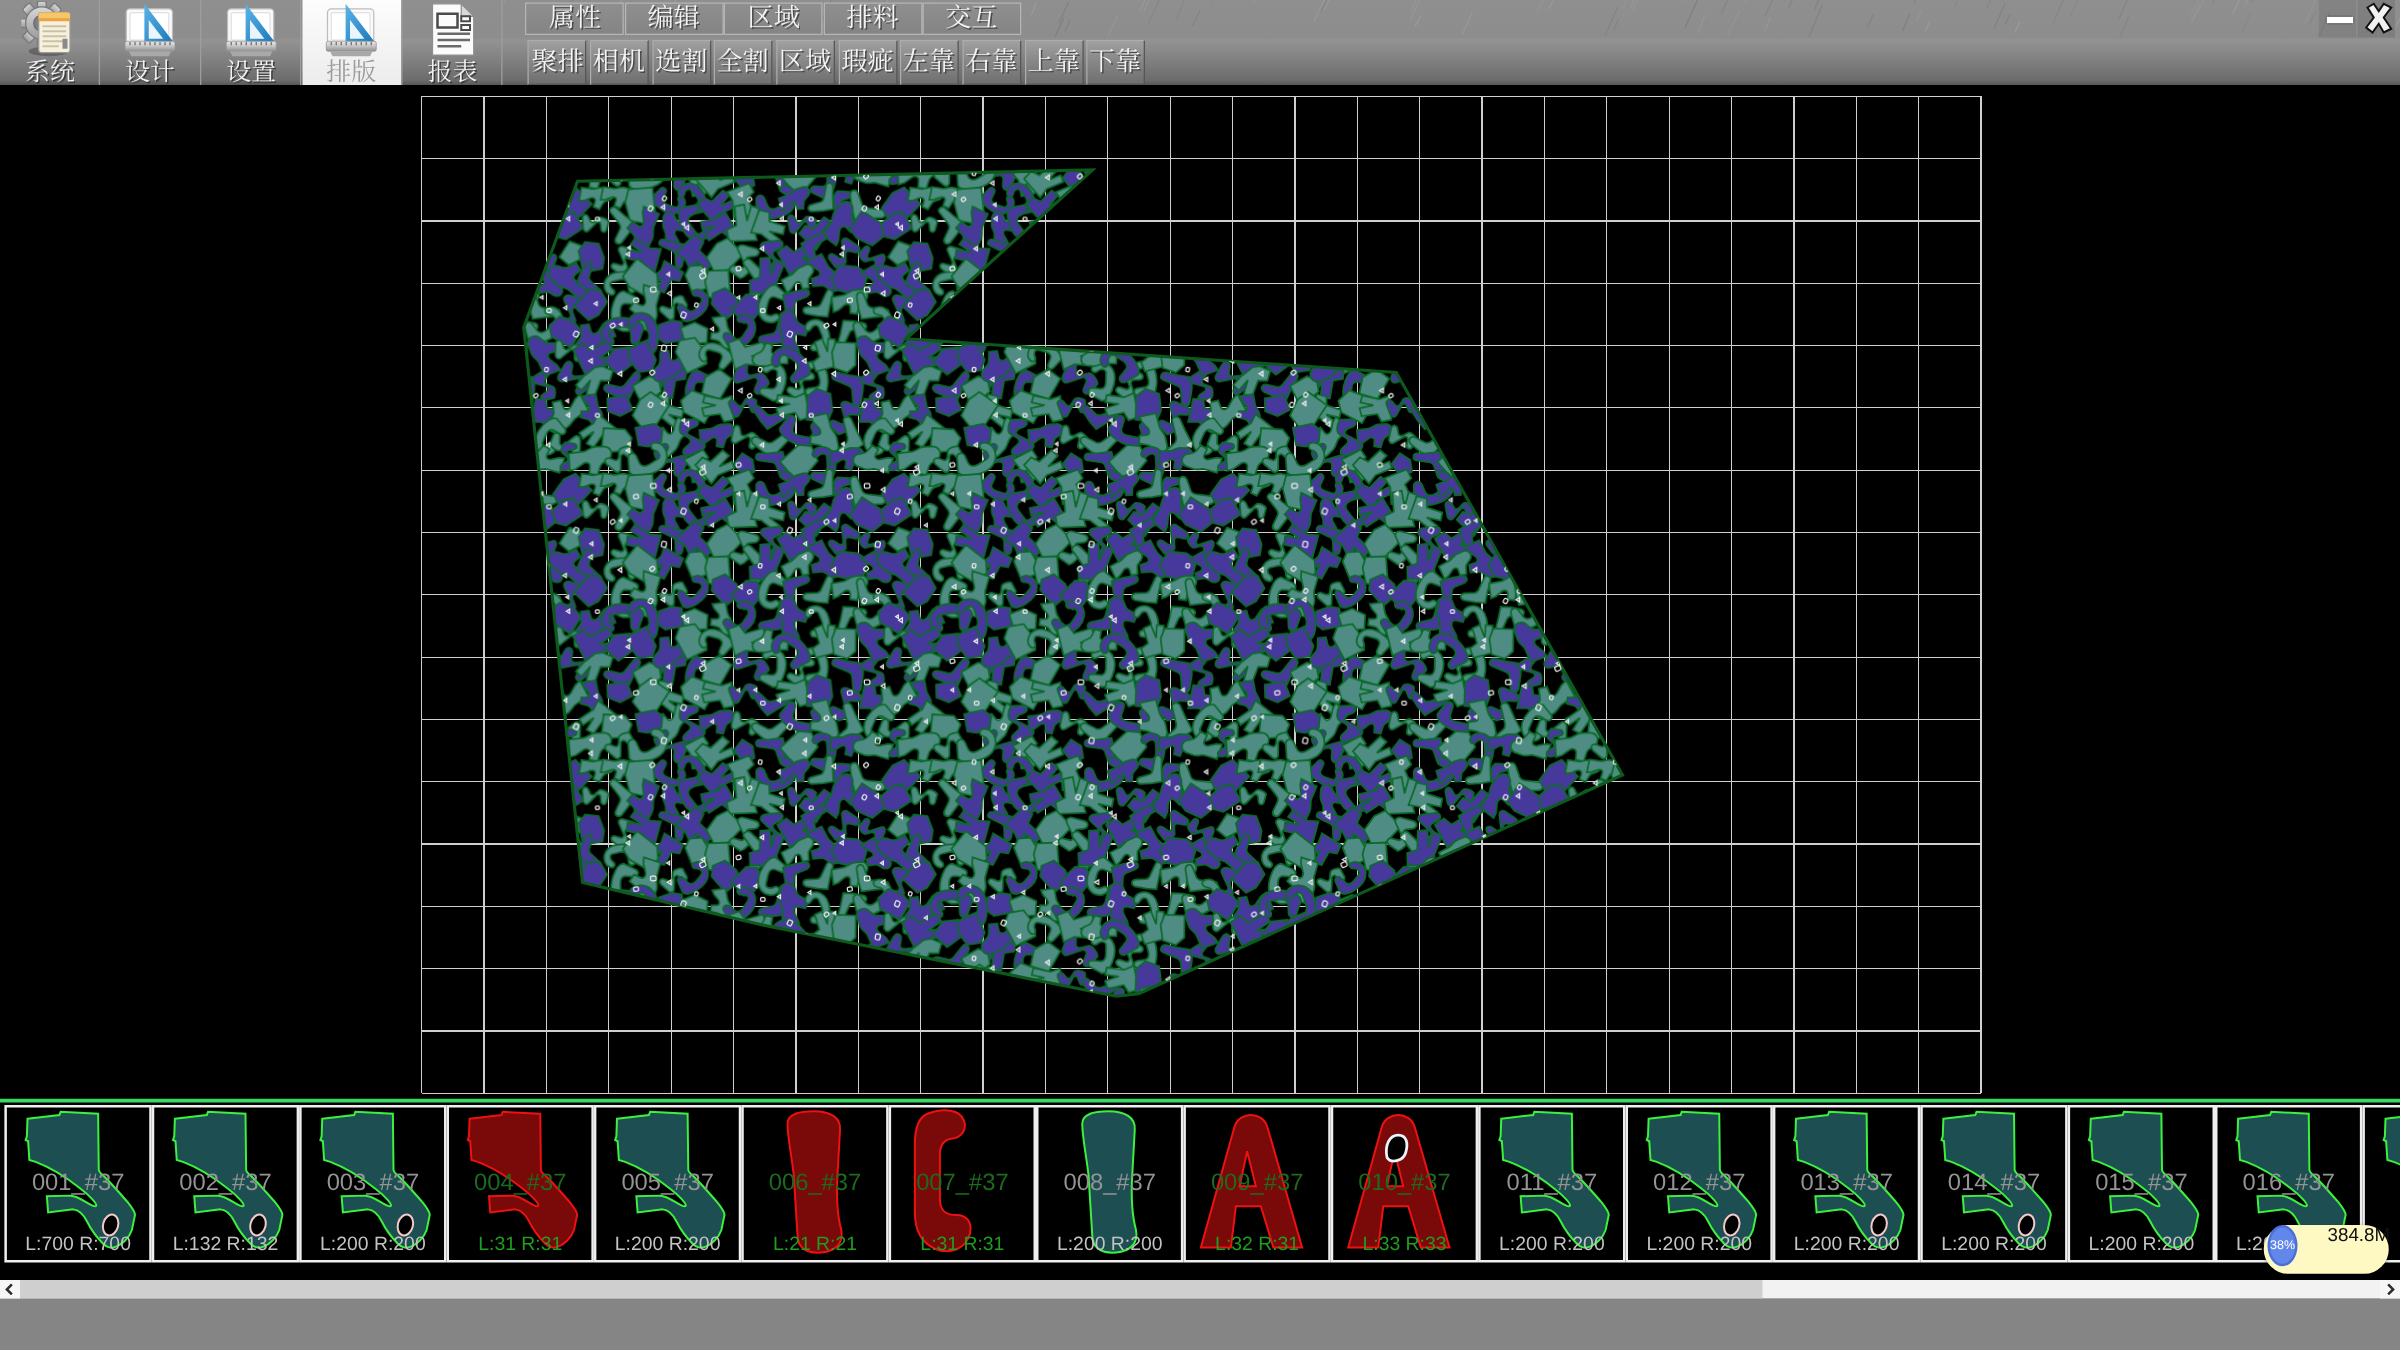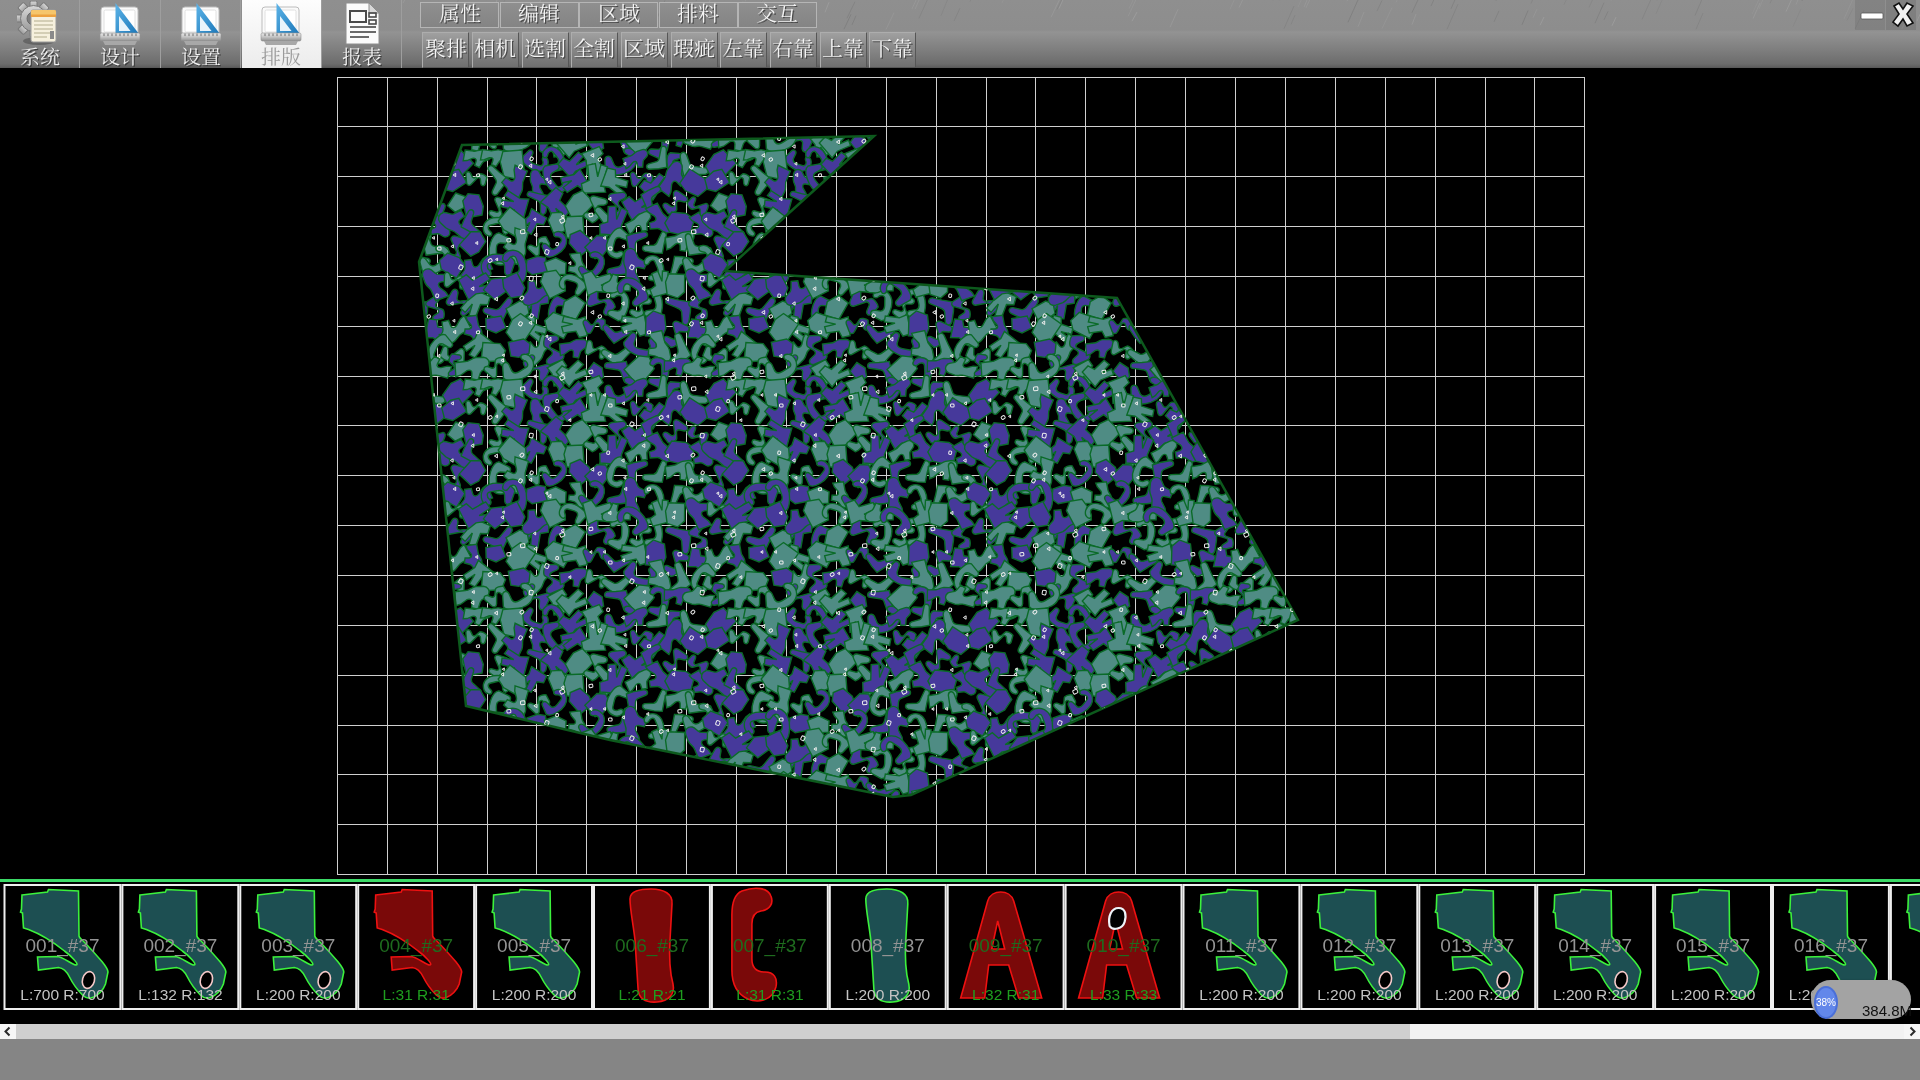--- a/index.html
+++ b/index.html
@@ -18,22 +18,22 @@
 .tbtn { position:absolute; top:32px; width:47px; height:36px; display:flex; align-items:center; justify-content:center;
   background:linear-gradient(180deg,#a0a0a0 0%,#888888 45%,#6f6f6f 100%); border:1px solid #adadad; border-bottom-color:#565656; border-right-color:#565656; }
 #winbtns { position:absolute; right:3px; top:0; }
 #canvas { position:absolute; left:0; top:68px; }
 #strip { position:absolute; left:0; top:877px; }
 #sbar { position:absolute; left:0; top:1024px; width:1920px; height:15px; background:#f2f2f2; }
 #sleft,#sright { position:absolute; top:0; width:16px; height:15px; color:#333; font-size:10px; line-height:15px; text-align:center; background:#f6f6f6; }
 #sleft { left:0; } #sright { right:0; }
 #sthumb { position:absolute; left:16px; top:0; width:1394px; height:15px; background:#cfcfcf; }
 #bpanel { position:absolute; left:0; top:1039px; width:1920px; height:41px; background:#858585; }
-#pill { position:absolute; left:1811px; top:980px; width:100px; height:39px; background:#a3a3a3; border-radius:20px;
-  display:flex; align-items:flex-end; box-shadow:0 1px 3px rgba(0,0,0,0.4); }
+#pill { position:absolute; left:1811px; top:980px; width:100px; height:39px; background:#fef9c3; border-radius:20px;
+  display:flex; align-items:flex-start; box-shadow:0 1px 3px rgba(0,0,0,0.4); }
 #pcirc { width:33px; height:33px; margin-left:3px; border-radius:50%; background:#6287ea; border:2px solid #4a6fd8;
   color:#fff; font-size:10px; display:flex; align-items:center; justify-content:center; }
 #pill span { margin-left:24px; font-size:15px; color:#111; }
 </style></head>
 <body>
 <div id="page">
 <div id="toolbar">
 <div id="hatch"><svg width="1518" height="31" viewBox="0 0 1518 31">
           <line x1="946" y1="22.3" x2="956" y2="-0.1" stroke="rgba(30,30,30,0.12)" stroke-width="1"></line>
           <line x1="1400" y1="0.9" x2="1407" y2="-15.5" stroke="rgba(30,30,30,0.12)" stroke-width="1"></line>

